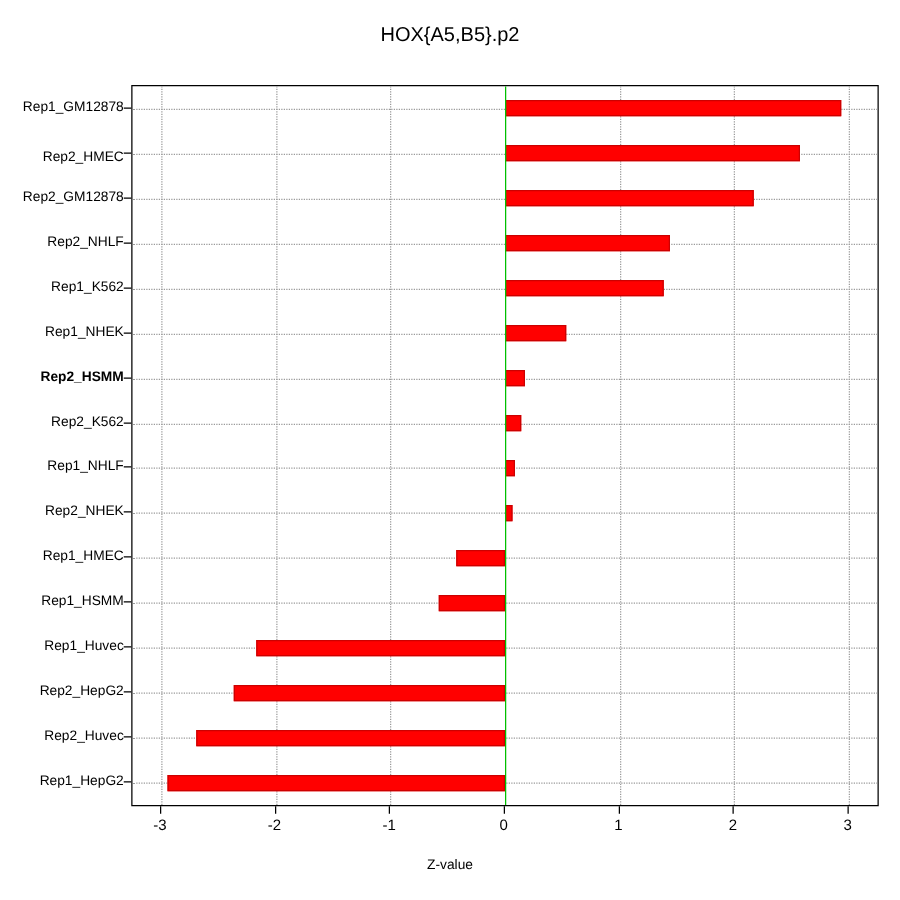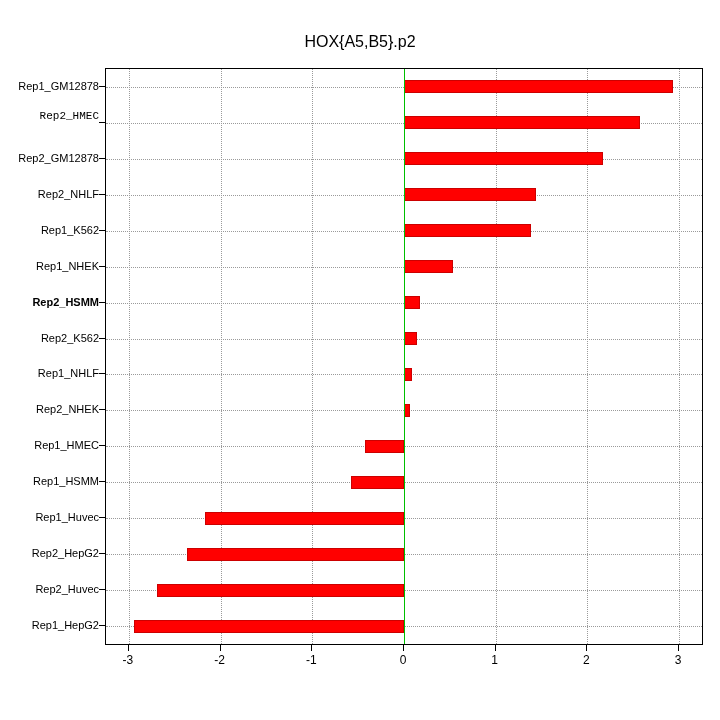--- a/index.html
+++ b/index.html
@@ -20,21 +20,20 @@
     height: 720px;
   }
   #chart-title {
     position: absolute;
     top: 20px;
     left: 0;
     width: 720px;
     text-align: center;
     font-size: 16px;
     color: #000;
-    margin-top: 13px;
   }
   
   #plot-area {
     position: absolute;
     left: 105px;
     top: 68px;
     width: 598px;
     height: 577px;
     border: 1px solid #000000;
     box-sizing: border-box;
@@ -185,21 +184,21 @@
         <div class="bar" title="Rep1_HSMM: -0.58" style="left: 244.818px; width: 53.1815px; top: 406.781px;"></div>
         <div class="bar" title="Rep1_Huvec: -2.17" style="left: 99.0277px; width: 198.972px; top: 442.719px;"></div>
         <div class="bar" title="Rep2_HepG2: -2.37" style="left: 80.6892px; width: 217.311px; top: 478.656px;"></div>
         <div class="bar" title="Rep2_Huvec: -2.69" style="left: 51.3477px; width: 246.652px; top: 514.594px;"></div>
         <div class="bar" title="Rep1_HepG2: -2.94" style="left: 28.4246px; width: 269.575px; top: 550.531px;"></div>
       </div>
   </div>
 
   <div id="ylabels">
       <div class="ylabel" style="top: 17.9688px;">Rep1_GM12878</div>
-      <div class="ylabel" style="top: 48px; font-family: Liberation Mono, monospace;">Rep2_HMEC</div>
+      <div class="ylabel" style="top: 58px;">Rep2_HMEC</div>
       <div class="ylabel" style="top: 89.8438px;">Rep2_GM12878</div>
       <div class="ylabel" style="top: 125.781px;">Rep2_NHLF</div>
       <div class="ylabel" style="top: 161.719px;">Rep1_K562</div>
       <div class="ylabel" style="top: 197.656px;">Rep1_NHEK</div>
       <div class="ylabel" style="top: 233.594px; font-weight: bold;">Rep2_HSMM</div>
       <div class="ylabel" style="top: 269.531px;">Rep2_K562</div>
       <div class="ylabel" style="top: 305.469px;">Rep1_NHLF</div>
       <div class="ylabel" style="top: 341.406px;">Rep2_NHEK</div>
       <div class="ylabel" style="top: 377.344px;">Rep1_HMEC</div>
       <div class="ylabel" style="top: 413.281px; padding-left: 36px;">Rep1_HSMM</div>
@@ -235,14 +234,15 @@
       <div class="xlabel" style="left: 206.308px;">-1</div>
       <div class="xtick" style="left: 298px;"></div>
       <div class="xlabel" style="left: 298px;">0</div>
       <div class="xtick" style="left: 389.692px;"></div>
       <div class="xlabel" style="left: 389.692px;">1</div>
       <div class="xtick" style="left: 481.385px;"></div>
       <div class="xlabel" style="left: 481.385px;">2</div>
       <div class="xtick" style="left: 573.077px;"></div>
       <div class="xlabel" style="left: 573.077px;">3</div>
     </div>
+  <div id="xaxis-title">Z-value</div>
 
 </div>
 
 </body></html>

